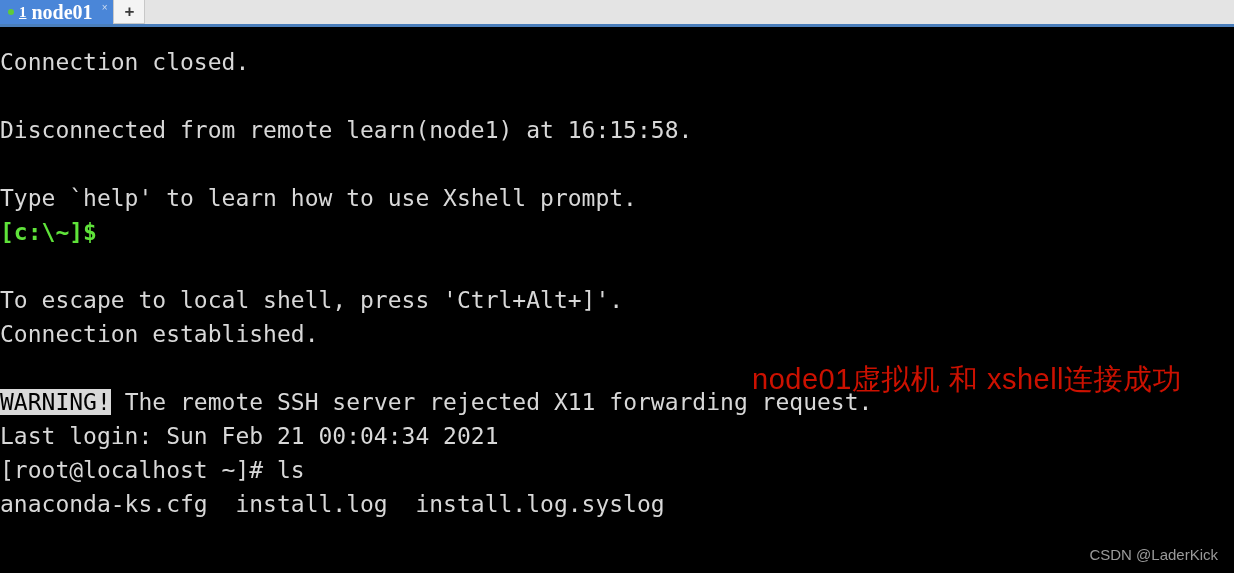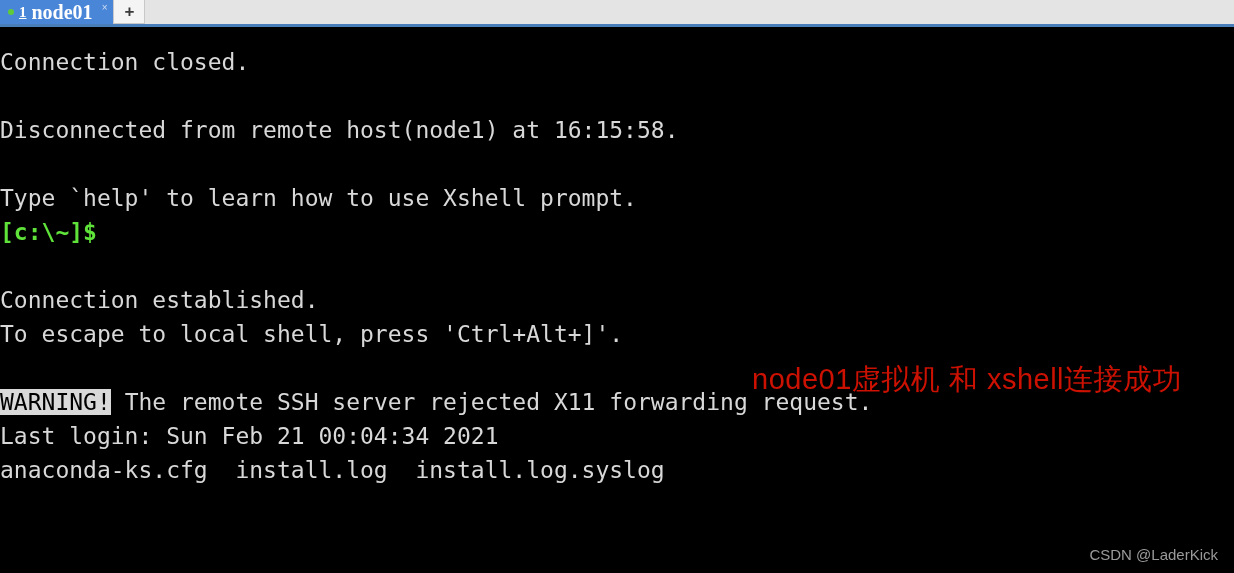--- a/index.html
+++ b/index.html
@@ -166,30 +166,31 @@
       <span class="tab-title">node01</span>
       <span class="tab-close">×</span>
     </div>
     <div class="tab-add">+</div>
     <div class="tabbar-filler"></div>
   </div>
 
   <div class="terminal">
     <div class="line">Connection closed.</div>
     <div class="line blank"></div>
-    <div class="line">Disconnected from remote host(node1) at 16:15:58.</div>
+    <div class="line">Disconnected from remote learn(node1) at 16:15:58.</div>
     <div class="line blank"></div>
     <div class="line">Type `help' to learn how to use Xshell prompt.</div>
     <div class="line prompt-green">[c:\~]$</div>
     <div class="line blank"></div>
+    <div class="line">To escape to local shell, press 'Ctrl+Alt+]'.</div>
     <div class="line">Connection established.</div>
-    <div class="line">To escape to local shell, press 'Ctrl+Alt+]'.</div>
     <div class="line blank"></div>
     <div class="line"><span class="warn-chip">WARNING!</span><span> The remote SSH server rejected X11 forwarding request.</span></div>
     <div class="line">Last login: Sun Feb 21 00:04:34 2021</div>
+    <div class="line">[root@localhost ~]# ls</div>
     <div class="line">anaconda-ks.cfg  install.log  install.log.syslog</div>
   </div>
 
   <div class="annotation">node01虚拟机 和 xshell连接成功</div>
 
   <div class="watermark">CSDN @LaderKick</div>
 
 </div>
 
 </body></html>

